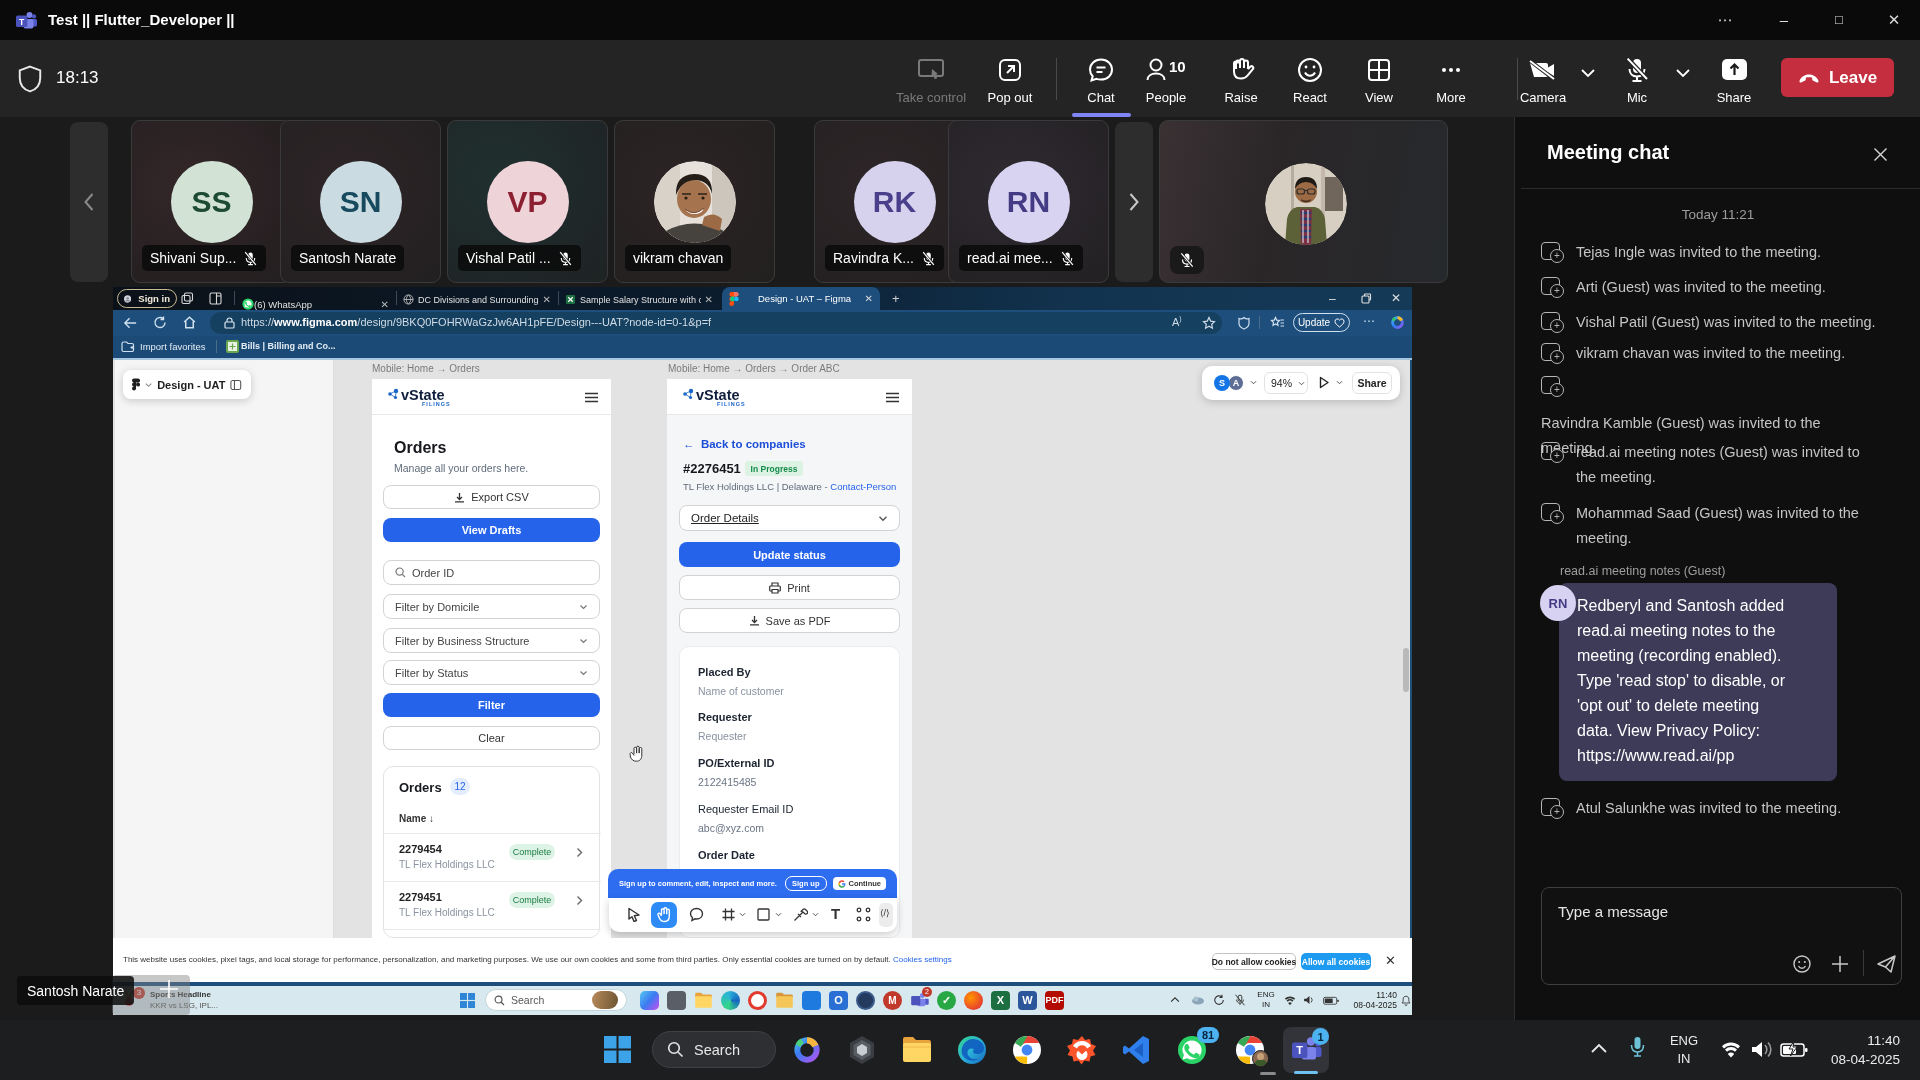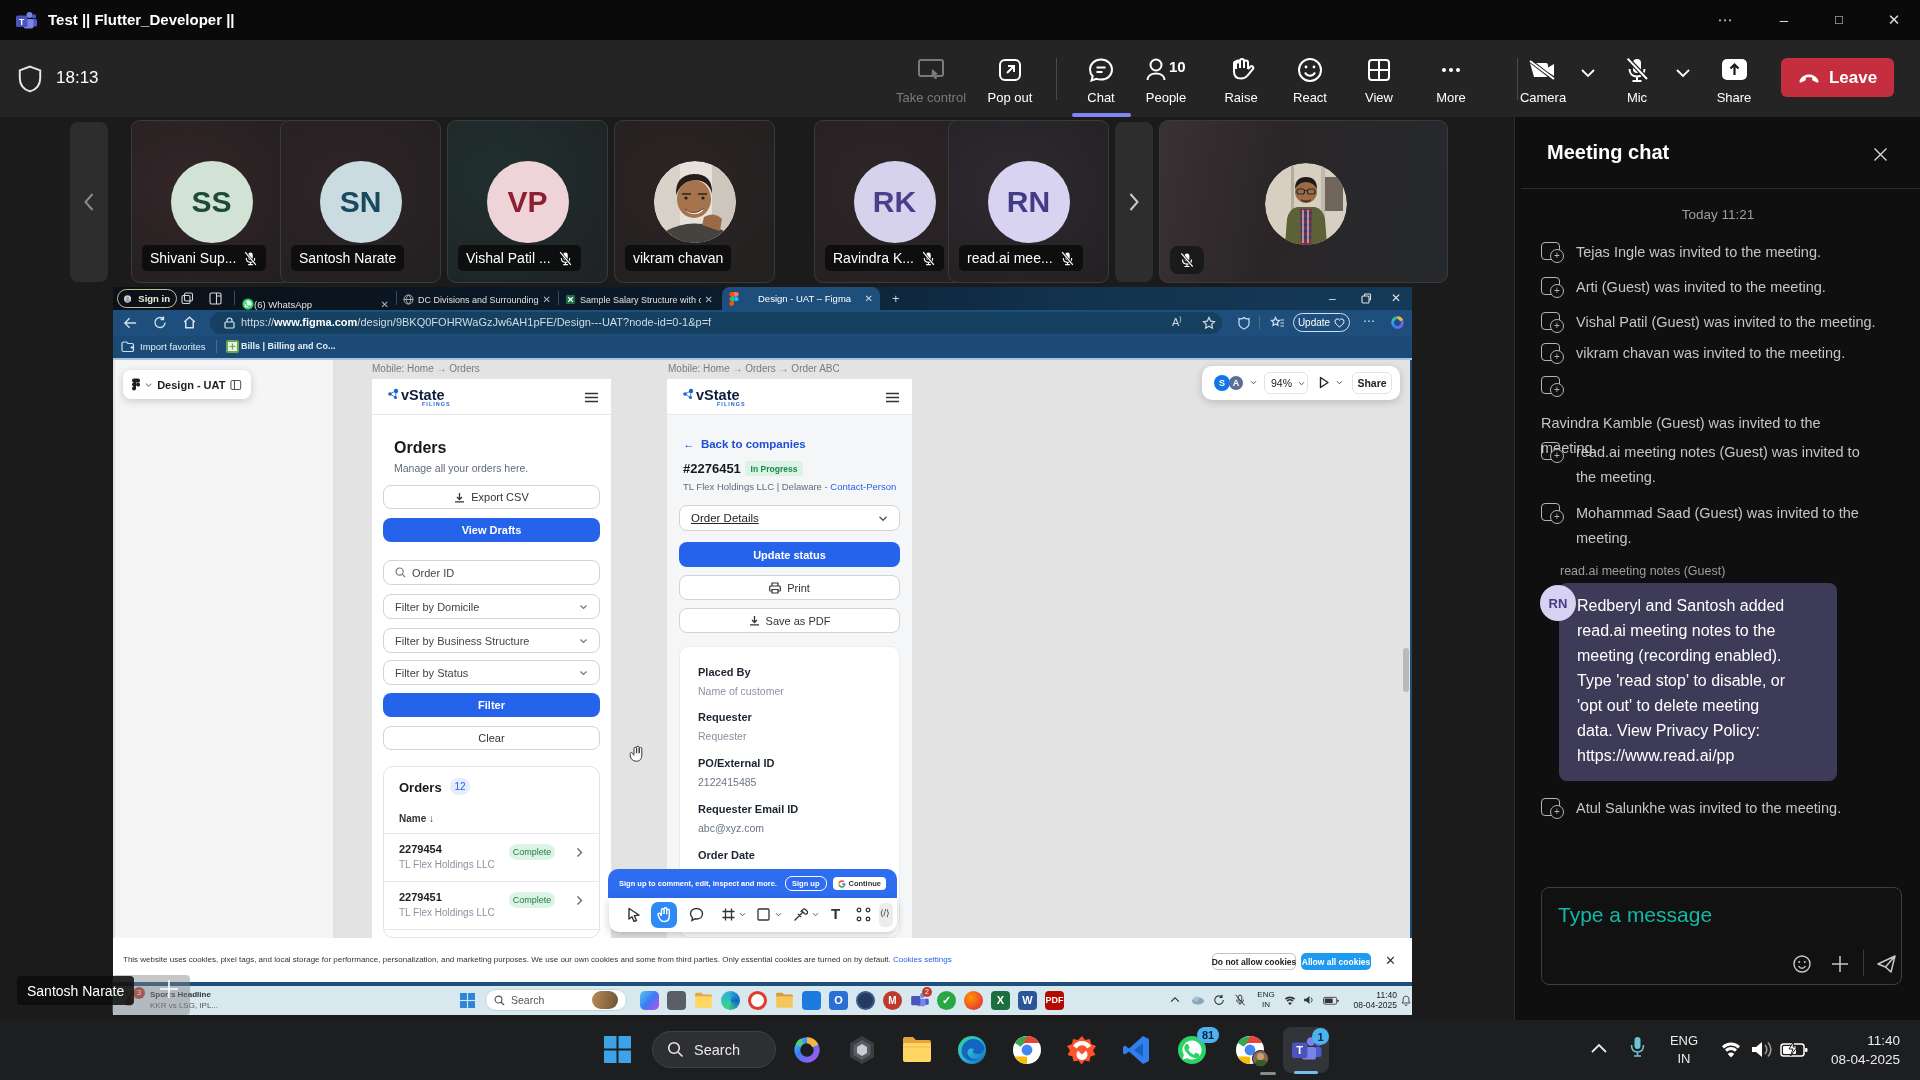--- a/index.html
+++ b/index.html
@@ -571,21 +571,21 @@
         <div class="mbtn line" style="left:12px;top:229px;width:221px;height:25px;"><svg width="11" height="11" viewBox="0 0 11 11" fill="none" stroke="#333" stroke-width="1.3">
               <path d="M5.5 1 v6 M3 5 l2.5 2.5 L8 5 M1 9.8 h9"></path>
             </svg>Save as PDF</div>
         <div class="abs" style="left:12px;top:267px;width:221px;height:292px;background:#fff;border:1px solid #ececec;border-radius:10px;">
           <div class="abs" style="left:18px;top:19px;font-size:11px;font-weight:700;color:#1b2430;">Placed By</div>
           <div class="abs" style="left:18px;top:38px;font-size:10.5px;color:#8a93a1;">Name of customer</div>
           <div class="abs" style="left:18px;top:64px;font-size:11px;font-weight:700;color:#1b2430;">Requester</div>
           <div class="abs" style="left:18px;top:83px;font-size:10.5px;color:#8a93a1;">Requester</div>
           <div class="abs" style="left:18px;top:110px;font-size:11px;font-weight:700;color:#1b2430;">PO/External ID</div>
           <div class="abs" style="left:18px;top:129px;font-size:10.5px;color:#6b7585;">2122415485</div>
-          <div class="abs" style="left:18px;top:156px;font-size:11px;font-weight:700;color:#1b2430;">Requester Email ID</div>
+          <div class="abs" style="left:18px;top:156px;font-size:11px;font-weight:400;color:#1b2430;">Requester Email ID</div>
           <div class="abs" style="left:18px;top:175px;font-size:10.5px;color:#6b7585;">abc@xyz.com</div>
           <div class="abs" style="left:18px;top:202px;font-size:11px;font-weight:700;color:#1b2430;">Order Date</div>
         </div>
       </div>
       <div class="abs" style="left:1297px;top:0;width:2px;height:578px;background:#1d5078;"></div>
 
       <div class="abs" style="left:1290px;top:288px;width:6px;height:44px;background:#b9b9b9;border-radius:3px;"></div>
 
       <div class="abs" style="left:495px;top:509px;width:289px;height:29px;background:#2e6cf0;border-radius:10px 10px 0 0;display:flex;align-items:center;padding:0 11px;gap:6px;">
         <span style="color:#fff;font-size:7.5px;font-weight:700;flex:1;white-space:nowrap;">Sign up to comment, edit, inspect and more.</span>
@@ -779,21 +779,21 @@
         <span class="etxt">Mohammad Saad (Guest) was invited to the meeting.</span>
       </div>
     <div class="abs" style="left:45px;top:447px;font-size:12.5px;color:#9e9e9e;">read.ai meeting notes (Guest)</div>
     <div class="abs" style="left:25px;top:468px;width:36px;height:36px;border-radius:50%;background:#d8d2f2;color:#443b85;font-size:13px;font-weight:700;display:flex;align-items:center;justify-content:center;z-index:3;">RN</div>
     <div class="abs" style="left:44px;top:466px;width:278px;height:198px;background:#3e3b58;border-radius:8px;padding:10px 45px 0 18px;font-size:16px;line-height:25px;color:#fff;">Redberyl and Santosh added read.ai meeting notes to the meeting (recording enabled). Type 'read stop' to disable, or 'opt out' to delete meeting data. View Privacy Policy: https://www.read.ai/pp</div>
     <div class="evt" style="top:679px;">
         <span class="eicon"></span>
         <span class="etxt">Atul Salunkhe was invited to the meeting.</span>
       </div>
     <div class="abs" style="left:26px;top:770px;width:361px;height:98px;border:1.5px solid #3f3f3f;border-radius:8px;background:#111;">
-      <div class="abs" style="left:16px;top:15px;font-size:21px;color:#14b8a6;">Type a message</div>
+      <div class="abs" style="left:16px;top:15px;font-size:15px;color:#e5e5e5;">Type a message</div>
       <svg class="abs" style="left:250px;top:66px" width="20" height="20" viewBox="0 0 20 20" fill="none" stroke="#c8c8c8" stroke-width="1.4">
           <circle cx="10" cy="10" r="8"></circle>
           <circle cx="7.2" cy="8" r="1" fill="#c8c8c8" stroke="none"></circle>
           <circle cx="12.8" cy="8" r="1" fill="#c8c8c8" stroke="none"></circle>
           <path d="M6.5 12 c.9 1.5 2.1 2.2 3.5 2.2 s2.6-.7 3.5-2.2"></path>
         </svg>
       <svg class="abs" style="left:288px;top:66px" width="20" height="20" viewBox="0 0 20 20" fill="none" stroke="#c8c8c8" stroke-width="1.5">
           <path d="M10 2 V18 M2 10 H18"></path>
         </svg>
       <div class="abs" style="left:321px;top:62px;width:1px;height:26px;background:#3a3a3a;"></div>

